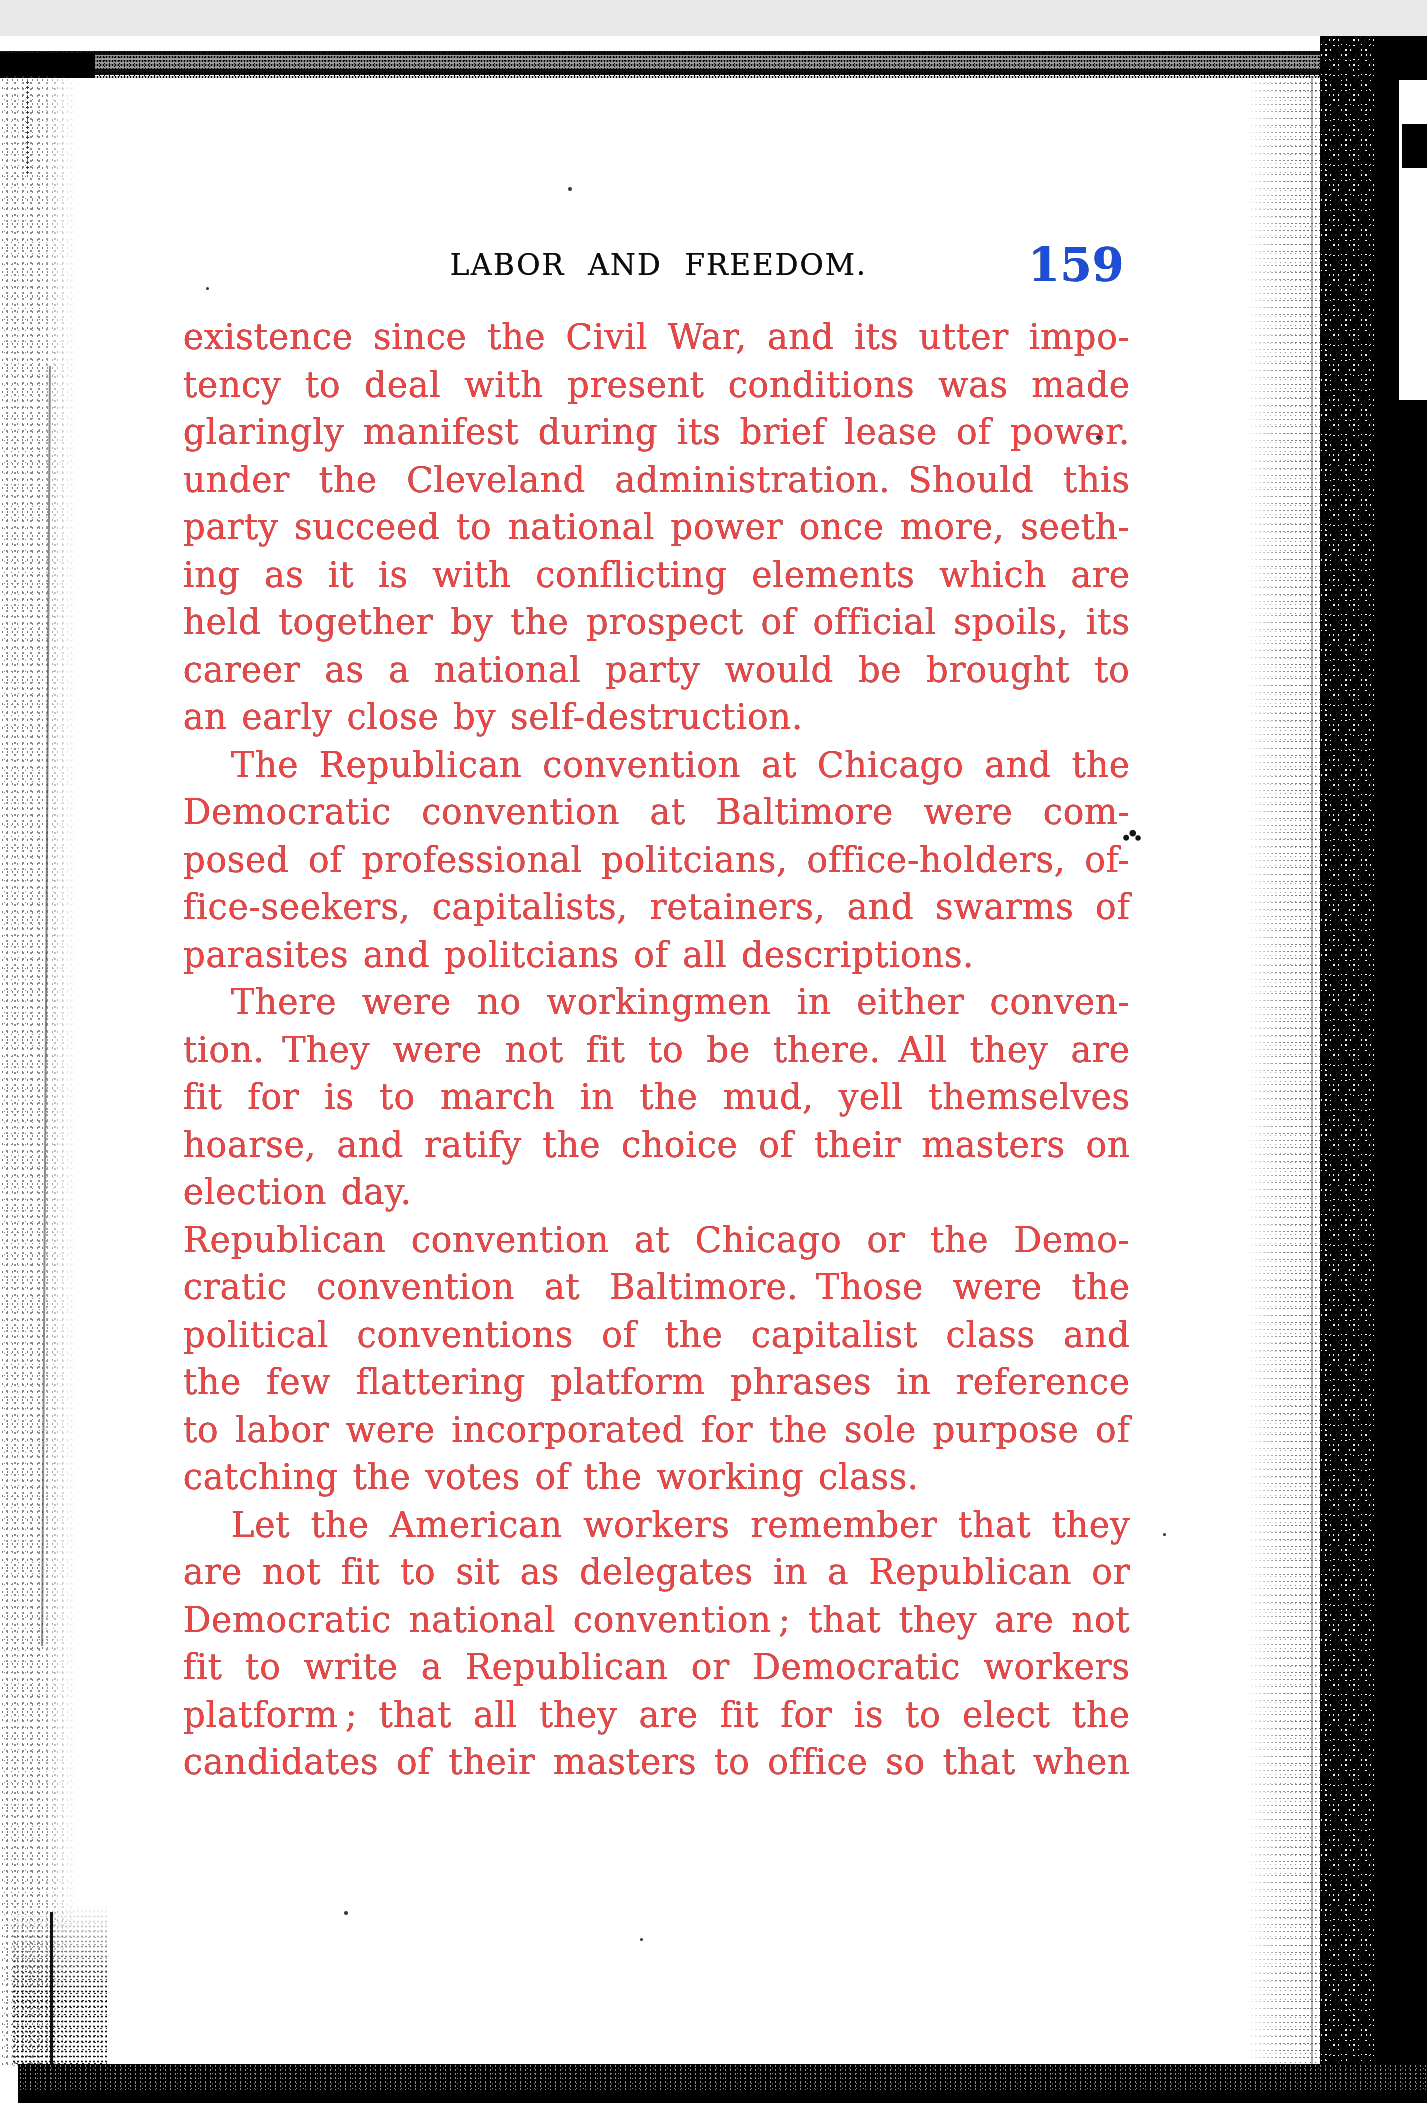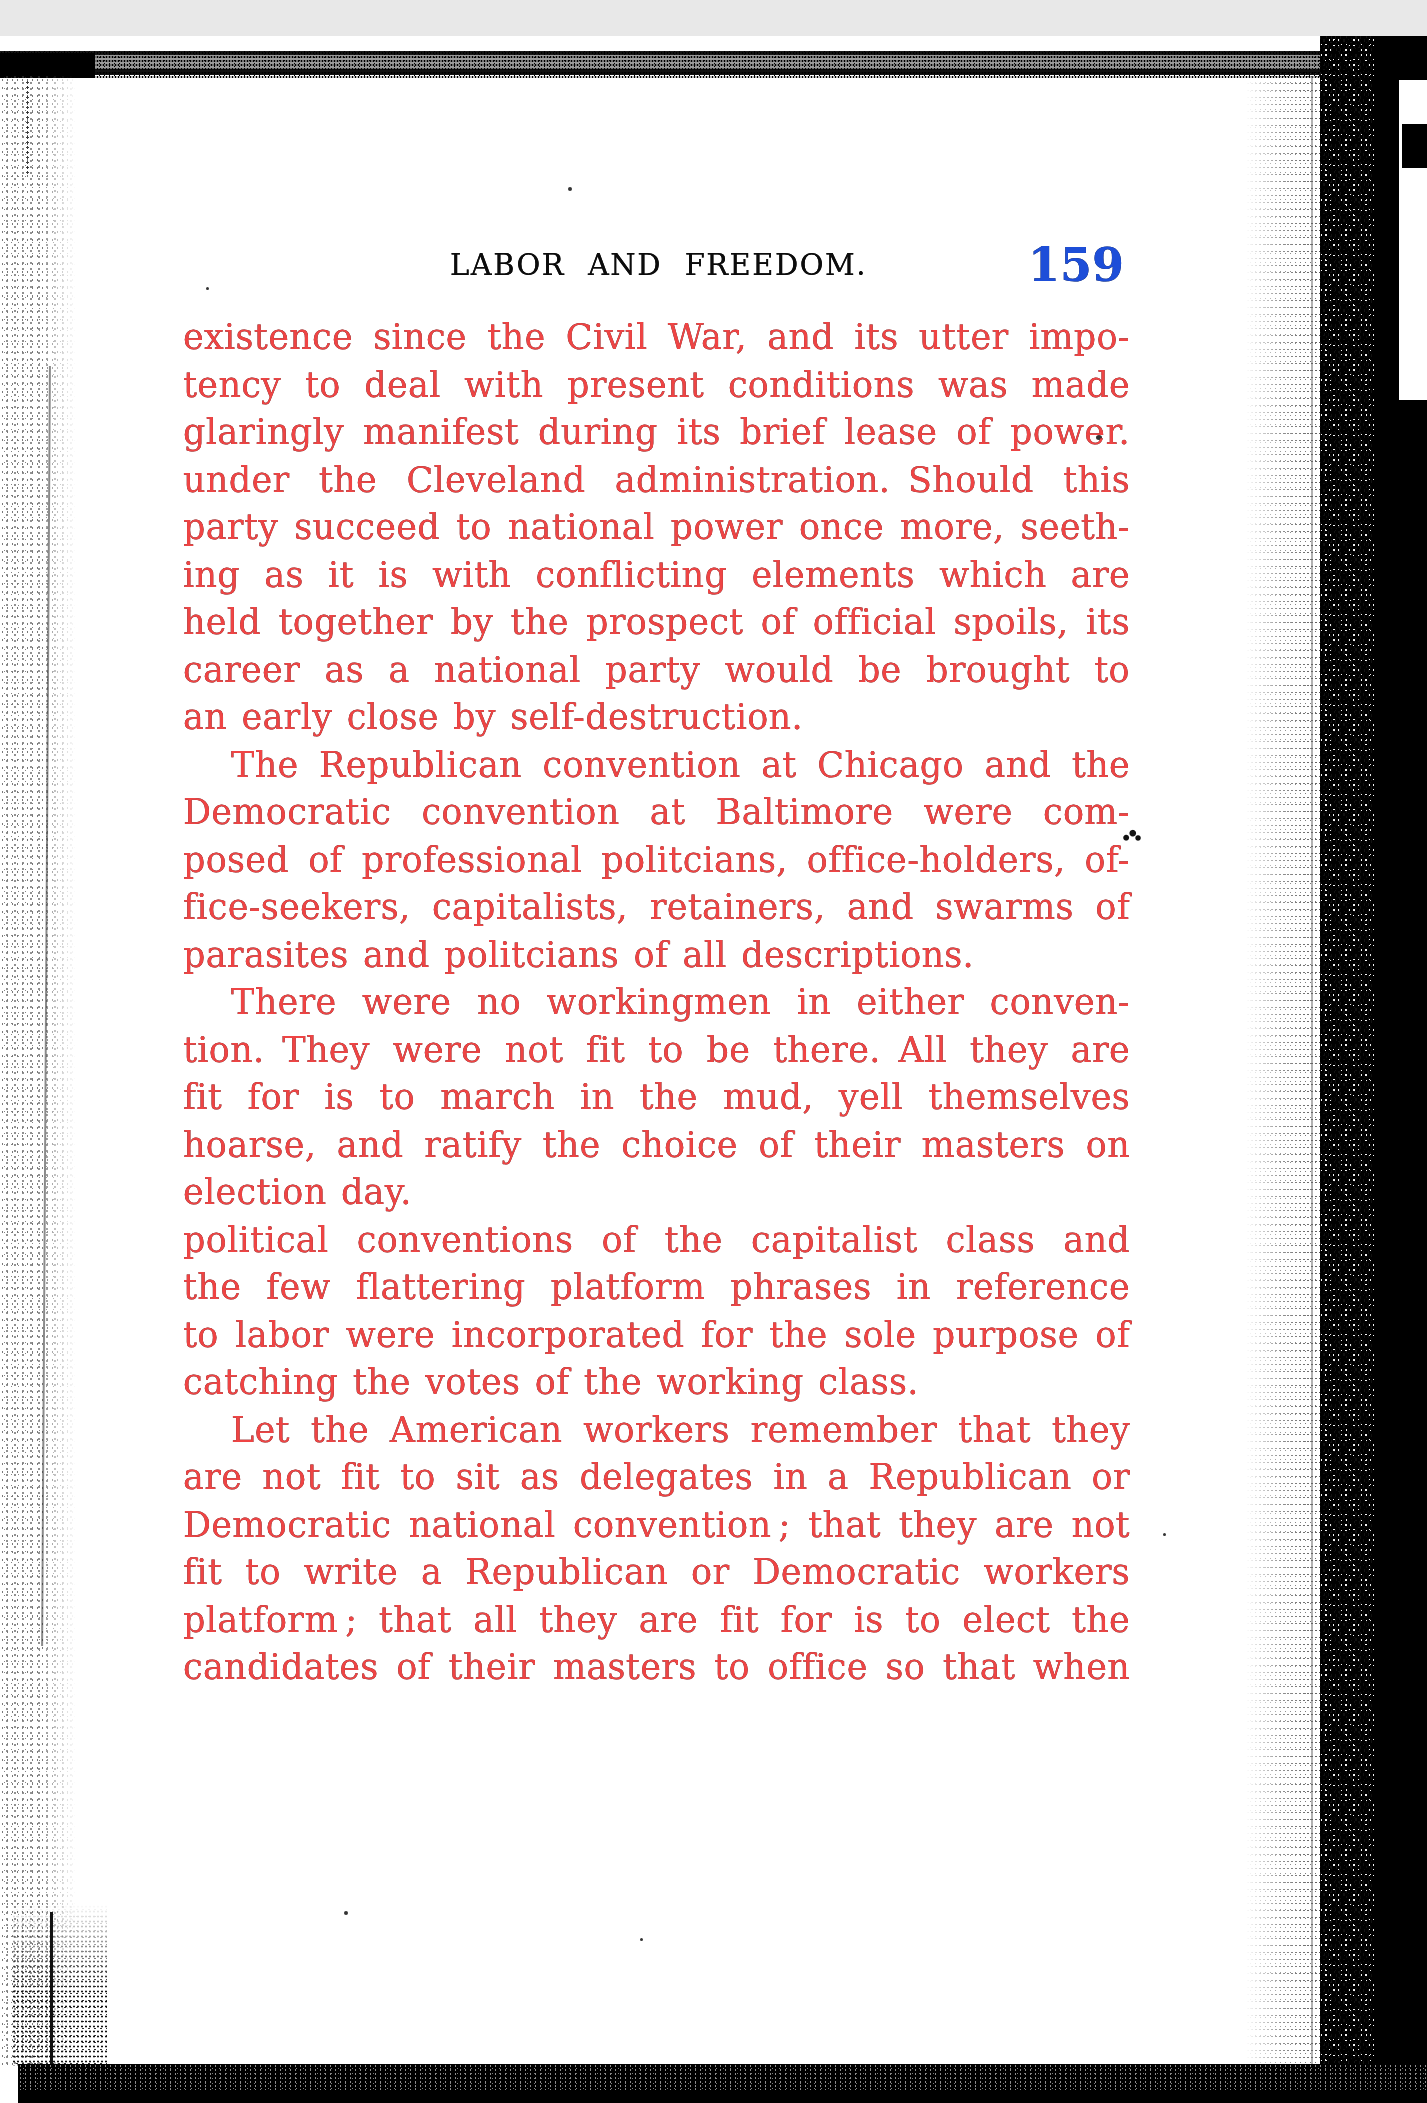--- a/index.html
+++ b/index.html
@@ -154,20 +154,22 @@
     <div class="line indent">The Republican convention at Chicago and the</div>
     <div class="line">Democratic convention at Baltimore were com-</div>
     <div class="line">posed of professional politcians, office-holders, of-</div>
     <div class="line">fice-seekers, capitalists, retainers, and swarms of</div>
     <div class="line para-end">parasites and politcians of all descriptions.</div>
     <div class="line indent">There were no workingmen in either conven-</div>
     <div class="line">tion. They were not fit to be there. All they are</div>
     <div class="line">fit for is to march in the mud, yell themselves</div>
     <div class="line">hoarse, and ratify the choice of their masters on</div>
     <div class="line para-end">election day.</div>
+    <div class="line">Republican convention at Chicago or the Demo-</div>
+    <div class="line">cratic convention at Baltimore. Those were the</div>
     <div class="line">political conventions of the capitalist class and</div>
     <div class="line">the few flattering platform phrases in reference</div>
     <div class="line">to labor were incorporated for the sole purpose of</div>
     <div class="line para-end">catching the votes of the working class.</div>
     <div class="line indent">Let the American workers remember that they</div>
     <div class="line">are not fit to sit as delegates in a Republican or</div>
     <div class="line">Democratic national convention ; that they are not</div>
     <div class="line">fit to write a Republican or Democratic workers</div>
     <div class="line">platform ; that all they are fit for is to elect the</div>
     <div class="line">candidates of their masters to office so that when</div>

